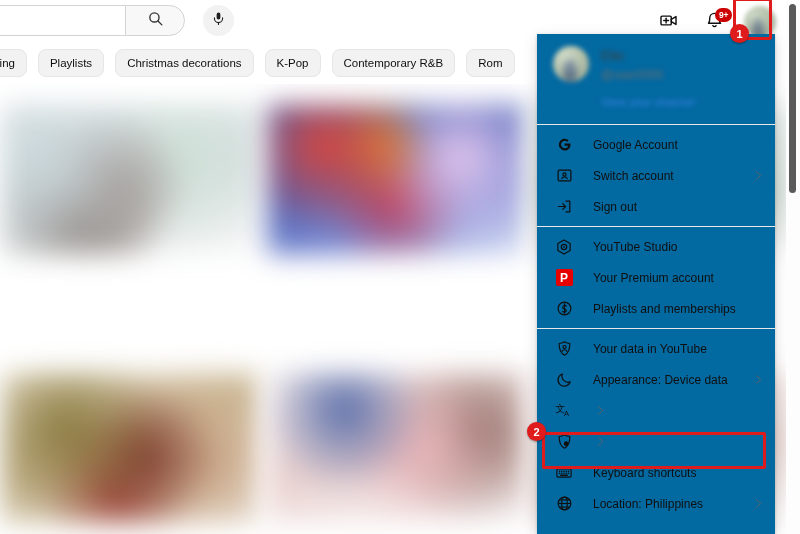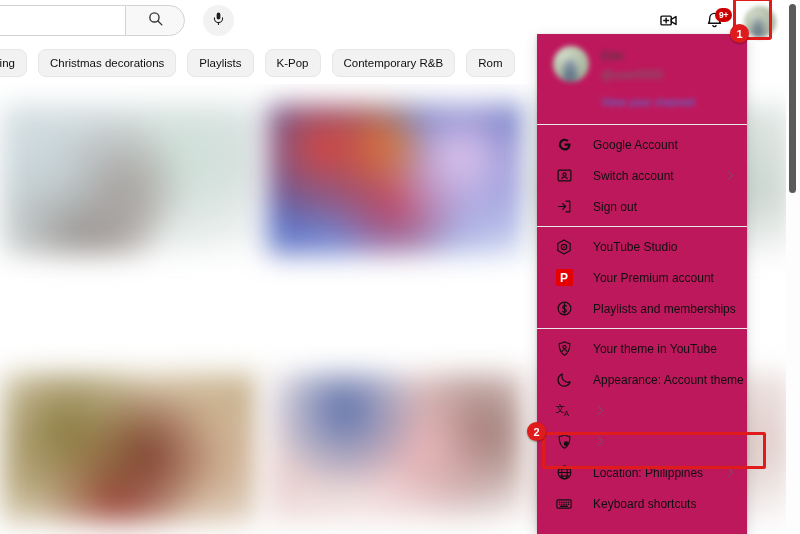--- a/index.html
+++ b/index.html
@@ -206,23 +206,23 @@
   .t6 {
     background:
       radial-gradient(circle at 45% 45%, #cfa7a2 0%, rgba(207,167,162,0) 50%),
       linear-gradient(170deg, #f3ecec 0%, #e0cdc9 60%, #fafafa 100%);
   }
 
   
   .menu {
     position: absolute;
     left: 537px; top: 34px;
-    width: 210px;
+    width: 238px;
     height: 500px;
-    background: #be185d;
+    background: #0369a1;
     box-shadow: 0 1px 3px rgba(0,0,0,.18), 0 4px 14px rgba(0,0,0,.14);
     z-index: 30;
     overflow: hidden;
   }
   .acct-header {
     display: flex;
     padding: 12px 14px 10px 16px;
     gap: 12px;
   }
   .acct-avatar {
@@ -363,22 +363,22 @@
     </div>
     <div class="thumb-row" style="left:4px; top:290px;">
       <div class="thumb t4" style="width:252px;height:148px;"></div>
       <div class="thumb t5" style="width:252px;height:148px;"></div>
       <div class="thumb t6" style="width:252px;height:148px;"></div>
     </div>
   </div>
 
   <div class="chipbar">
     <div class="chip first">ming</div>
+    <div class="chip">Playlists</div>
     <div class="chip">Christmas decorations</div>
-    <div class="chip">Playlists</div>
     <div class="chip">K-Pop</div>
     <div class="chip">Contemporary R&amp;B</div>
     <div class="chip">Rom</div>
   </div>
 
   <div class="topbar">
 
     <div class="search-wrap">
       <input class="search-field" type="text" placeholder="" style="">
       <div class="search-btn">
@@ -513,29 +513,29 @@
 
     <div>
       <div class="m-item">
         <span class="m-ico">
           <svg width="17" height="17" viewBox="0 0 24 24" fill="none" stroke="#0f0f0f" stroke-width="1.6">
             <path d="M12 2.6c2.6 1.7 5.2 2.3 7.6 2.3 0 10.2-3.3 14.4-7.6 16.5C7.7 19.3 4.4 15.1 4.4 4.9 6.8 4.9 9.4 4.3 12 2.6z" stroke-linejoin="round"></path>
             <circle cx="12" cy="10" r="2.2"></circle>
             <path d="M8.4 16.2a3.9 3.9 0 0 1 7.2 0" stroke-linecap="round"></path>
           </svg>
         </span>
-        <span class="m-label">Your theme in YouTube</span>
+        <span class="m-label">Your data in YouTube</span>
       </div>
       <div class="m-item">
         <span class="m-ico">
           <svg width="17" height="17" viewBox="0 0 24 24" fill="none" stroke="#0f0f0f" stroke-width="1.7">
             <path d="M20 15.3A8.6 8.6 0 0 1 9 4.2a8.8 8.8 0 1 0 11 11.1z" stroke-linejoin="round"></path>
           </svg>
         </span>
-        <span class="m-label">Appearance: Account theme</span>
+        <span class="m-label">Appearance: Device data</span>
         <span class="m-arrow">
           <svg width="11" height="11" viewBox="0 0 24 24" fill="none" stroke="#606060" stroke-width="2">
               <polyline points="8,4 17,12 8,20" stroke-linecap="round" stroke-linejoin="round"></polyline>
             </svg>
         </span>
       </div>
       <div class="m-item">
         <span class="m-ico">
           <svg width="18" height="18" viewBox="0 0 24 24" fill="#0f0f0f">
             <text x="0.5" y="13.5" font-size="13" font-family="DejaVu Sans, sans-serif">文</text>
@@ -548,37 +548,20 @@
             </svg>
         </span>
       </div>
       <div class="m-item">
         <span class="m-ico">
           <svg width="17" height="17" viewBox="0 0 24 24" fill="none" stroke="#0f0f0f" stroke-width="1.6">
             <path d="M12 2.6c2.6 1.7 5.2 2.3 7.6 2.3 0 10.2-3.3 14.4-7.6 16.5C7.7 19.3 4.4 15.1 4.4 4.9 6.8 4.9 9.4 4.3 12 2.6z" stroke-linejoin="round"></path>
             <circle cx="14.2" cy="15" r="3.2" fill="#0f0f0f" stroke="none"></circle>
           </svg>
         </span>
-        <span class="m-arrow">
-          <svg width="11" height="11" viewBox="0 0 24 24" fill="none" stroke="#606060" stroke-width="2">
-              <polyline points="8,4 17,12 8,20" stroke-linecap="round" stroke-linejoin="round"></polyline>
-            </svg>
-        </span>
-      </div>
-      <div class="m-item">
-        <span class="m-ico">
-          <svg width="17" height="17" viewBox="0 0 24 24" fill="none" stroke="#0f0f0f" stroke-width="1.6">
-            <circle cx="12" cy="12" r="9"></circle>
-            <ellipse cx="12" cy="12" rx="4" ry="9"></ellipse>
-            <line x1="3.2" y1="12" x2="20.8" y2="12"></line>
-            <line x1="4.8" y1="7" x2="19.2" y2="7"></line>
-            <line x1="4.8" y1="17" x2="19.2" y2="17"></line>
-          </svg>
-        </span>
-        <span class="m-label">Location: Philippines</span>
         <span class="m-arrow">
           <svg width="11" height="11" viewBox="0 0 24 24" fill="none" stroke="#606060" stroke-width="2">
               <polyline points="8,4 17,12 8,20" stroke-linecap="round" stroke-linejoin="round"></polyline>
             </svg>
         </span>
       </div>
       <div class="m-item">
         <span class="m-ico">
           <svg width="18" height="18" viewBox="0 0 24 24" fill="none" stroke="#0f0f0f" stroke-width="1.5">
             <rect x="2.5" y="6.5" width="19" height="11" rx="1.4"></rect>
@@ -590,20 +573,37 @@
             <line x1="6" y1="12.4" x2="6.2" y2="12.4" stroke-width="2" stroke-linecap="round"></line>
             <line x1="9" y1="12.4" x2="9.2" y2="12.4" stroke-width="2" stroke-linecap="round"></line>
             <line x1="12" y1="12.4" x2="12.2" y2="12.4" stroke-width="2" stroke-linecap="round"></line>
             <line x1="15" y1="12.4" x2="15.2" y2="12.4" stroke-width="2" stroke-linecap="round"></line>
             <line x1="18" y1="12.4" x2="18.2" y2="12.4" stroke-width="2" stroke-linecap="round"></line>
             <line x1="7.5" y1="15" x2="16.5" y2="15" stroke-width="1.8" stroke-linecap="round"></line>
           </svg>
         </span>
         <span class="m-label">Keyboard shortcuts</span>
       </div>
+      <div class="m-item">
+        <span class="m-ico">
+          <svg width="17" height="17" viewBox="0 0 24 24" fill="none" stroke="#0f0f0f" stroke-width="1.6">
+            <circle cx="12" cy="12" r="9"></circle>
+            <ellipse cx="12" cy="12" rx="4" ry="9"></ellipse>
+            <line x1="3.2" y1="12" x2="20.8" y2="12"></line>
+            <line x1="4.8" y1="7" x2="19.2" y2="7"></line>
+            <line x1="4.8" y1="17" x2="19.2" y2="17"></line>
+          </svg>
+        </span>
+        <span class="m-label">Location: Philippines</span>
+        <span class="m-arrow">
+          <svg width="11" height="11" viewBox="0 0 24 24" fill="none" stroke="#606060" stroke-width="2">
+              <polyline points="8,4 17,12 8,20" stroke-linecap="round" stroke-linejoin="round"></polyline>
+            </svg>
+        </span>
+      </div>
     </div>
   </div>
 
   <div class="scroll-track">
     <div class="scroll-thumb"></div>
   </div>
 
   <div class="hl-box" id="hl-avatar"></div>
   <div class="hl-box" id="hl-restricted"></div>
   <div class="step-badge" id="badge-1">1</div>

